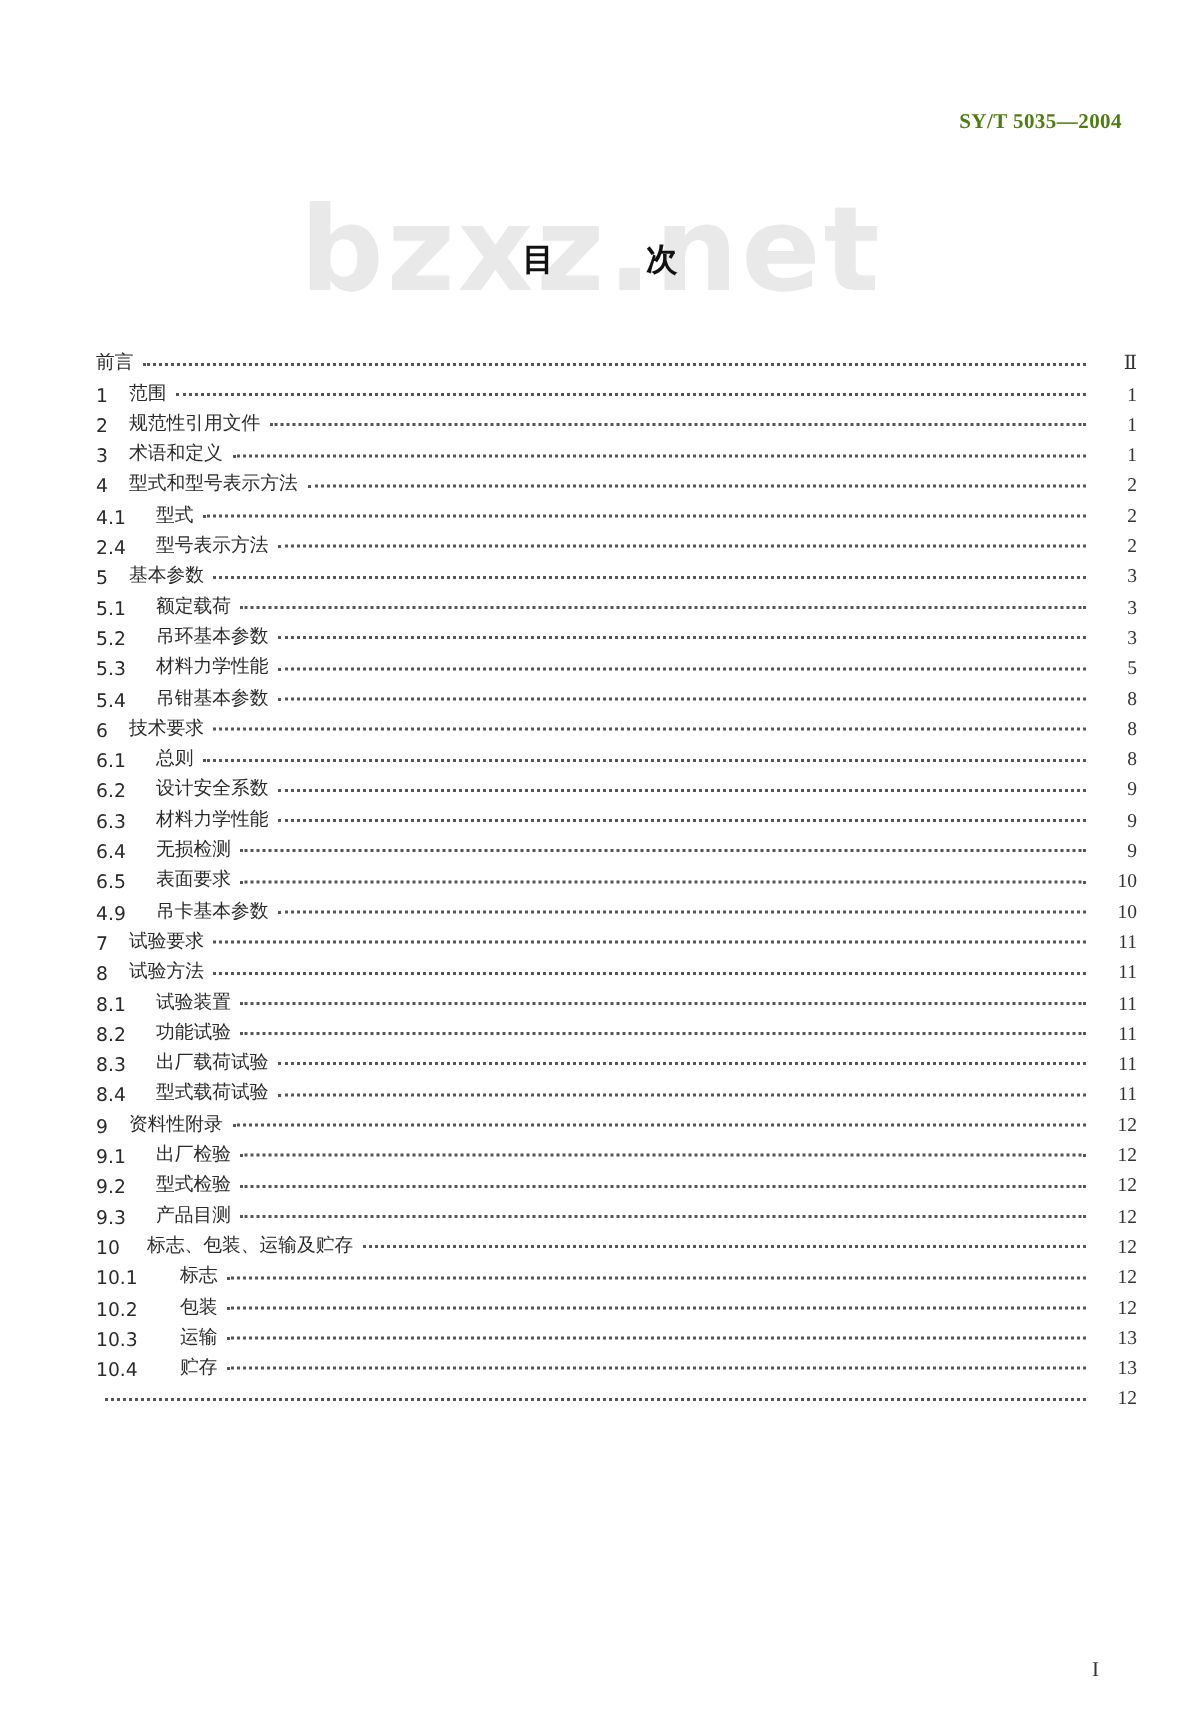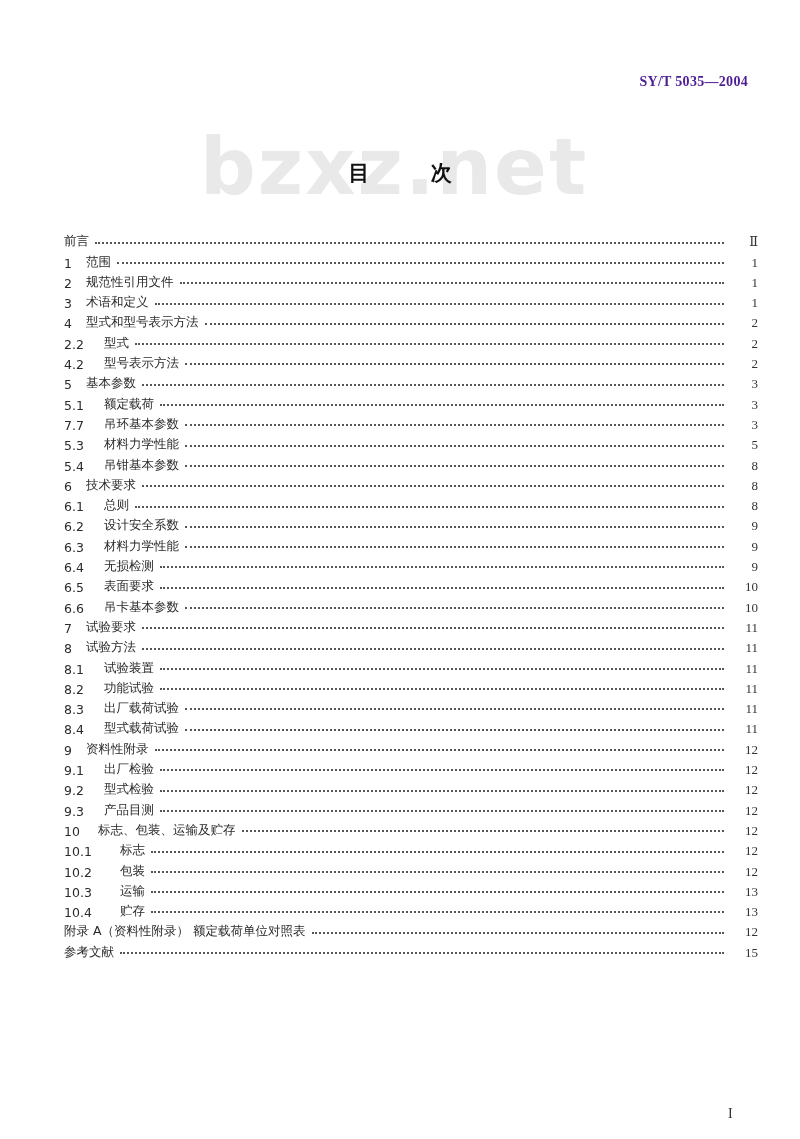--- a/index.html
+++ b/index.html
@@ -3,21 +3,21 @@
 <meta charset="utf-8">
 <style>
   html, body { margin: 0; padding: 0; background: #ffffff; }
   body {
     width: 800px; height: 1139px; position: relative; overflow: hidden;
     font-family: "DejaVu Serif", "Liberation Serif", serif; color: #1a1a1a;
   }
   .std-code {
     position: absolute; top: 74px; right: 52px;
     font-family: "Liberation Serif", "DejaVu Serif", serif;
-    font-weight: bold; font-size: 14px; letter-spacing: 0.3px; color: #4c1d95;
+    font-weight: bold; font-size: 14px; letter-spacing: 0.3px; color: #4d7c0f;
   }
   .watermark {
     position: absolute; top: 128px; left: 200px; width: 360px; text-align: center;
     font-family: "DejaVu Sans", "Liberation Sans", sans-serif; font-weight: bold;
     font-size: 78px; letter-spacing: 2px; color: #e9e9e9; line-height: 1; z-index: 0;
   }
   .toc-title {
     position: absolute; top: 159px; left: 0; width: 800px; text-align: center;
     font-family: Liberation Serif, serif; font-weight: bold;
     font-size: 21px; letter-spacing: 28px; color: #111; z-index: 1;
@@ -83,45 +83,45 @@
       <span class="toc-dots"></span>
       <span class="toc-page">1</span>
     </li>
     <li class="toc-row lvl1">
       <span class="toc-num">4</span>
       <span class="toc-text">型式和型号表示方法</span>
       <span class="toc-dots"></span>
       <span class="toc-page">2</span>
     </li>
     <li class="toc-row lvl2">
-      <span class="toc-num">2.2</span>
+      <span class="toc-num">4.1</span>
       <span class="toc-text">型式</span>
       <span class="toc-dots"></span>
       <span class="toc-page">2</span>
     </li>
     <li class="toc-row lvl2">
-      <span class="toc-num">4.2</span>
+      <span class="toc-num">2.4</span>
       <span class="toc-text">型号表示方法</span>
       <span class="toc-dots"></span>
       <span class="toc-page">2</span>
     </li>
     <li class="toc-row lvl1">
       <span class="toc-num">5</span>
       <span class="toc-text">基本参数</span>
       <span class="toc-dots"></span>
       <span class="toc-page">3</span>
     </li>
     <li class="toc-row lvl2">
       <span class="toc-num">5.1</span>
       <span class="toc-text">额定载荷</span>
       <span class="toc-dots"></span>
       <span class="toc-page">3</span>
     </li>
     <li class="toc-row lvl2">
-      <span class="toc-num">7.7</span>
+      <span class="toc-num">5.2</span>
       <span class="toc-text">吊环基本参数</span>
       <span class="toc-dots"></span>
       <span class="toc-page">3</span>
     </li>
     <li class="toc-row lvl2">
       <span class="toc-num">5.3</span>
       <span class="toc-text">材料力学性能</span>
       <span class="toc-dots"></span>
       <span class="toc-page">5</span>
     </li>
@@ -161,21 +161,21 @@
       <span class="toc-dots"></span>
       <span class="toc-page">9</span>
     </li>
     <li class="toc-row lvl2">
       <span class="toc-num">6.5</span>
       <span class="toc-text">表面要求</span>
       <span class="toc-dots"></span>
       <span class="toc-page">10</span>
     </li>
     <li class="toc-row lvl2">
-      <span class="toc-num">6.6</span>
+      <span class="toc-num">4.9</span>
       <span class="toc-text">吊卡基本参数</span>
       <span class="toc-dots"></span>
       <span class="toc-page">10</span>
     </li>
     <li class="toc-row lvl1">
       <span class="toc-num">7</span>
       <span class="toc-text">试验要求</span>
       <span class="toc-dots"></span>
       <span class="toc-page">11</span>
     </li>
@@ -258,25 +258,18 @@
       <span class="toc-page">13</span>
     </li>
     <li class="toc-row lvl4">
       <span class="toc-num">10.4</span>
       <span class="toc-text">贮存</span>
       <span class="toc-dots"></span>
       <span class="toc-page">13</span>
     </li>
     <li class="toc-row lvl0">
       <span class="toc-num"></span>
-      <span class="toc-text">附录 A（资料性附录） 额定载荷单位对照表</span>
-      <span class="toc-dots"></span>
-      <span class="toc-page">12</span>
-    </li>
-    <li class="toc-row lvl0">
-      <span class="toc-num"></span>
-      <span class="toc-text">参考文献</span>
-      <span class="toc-dots"></span>
-      <span class="toc-page">15</span>
+      <span class="toc-dots"></span>
+      <span class="toc-page">12</span>
     </li>
   </ul>
 
 <div class="page-number">I</div>
 
 </body></html>

